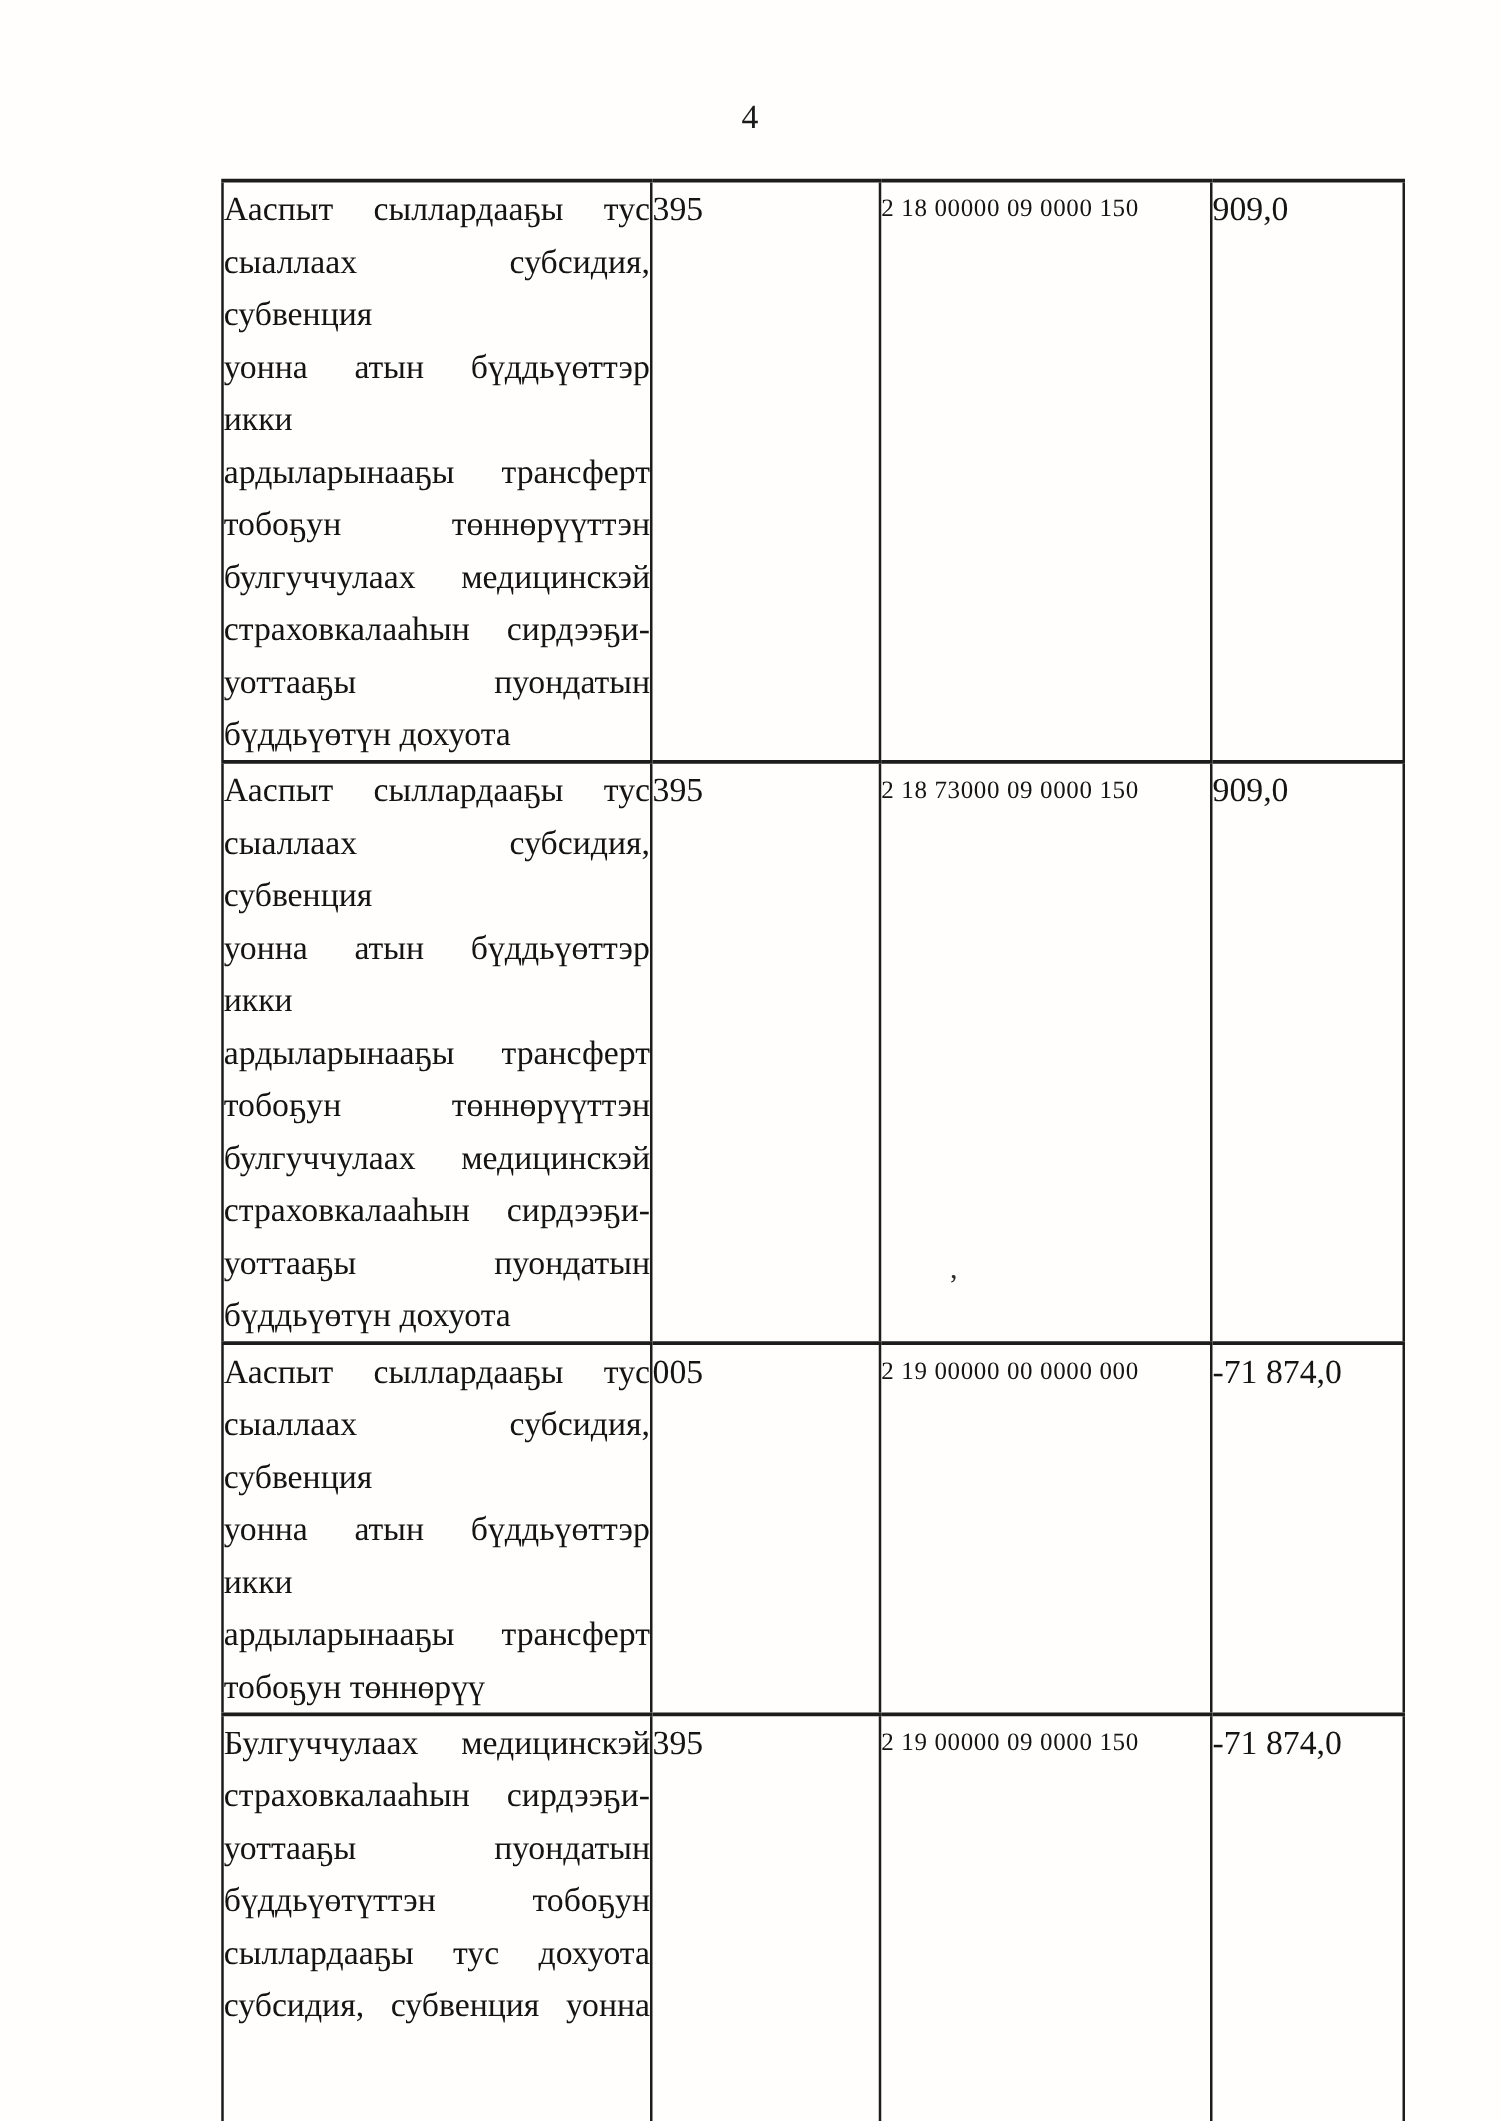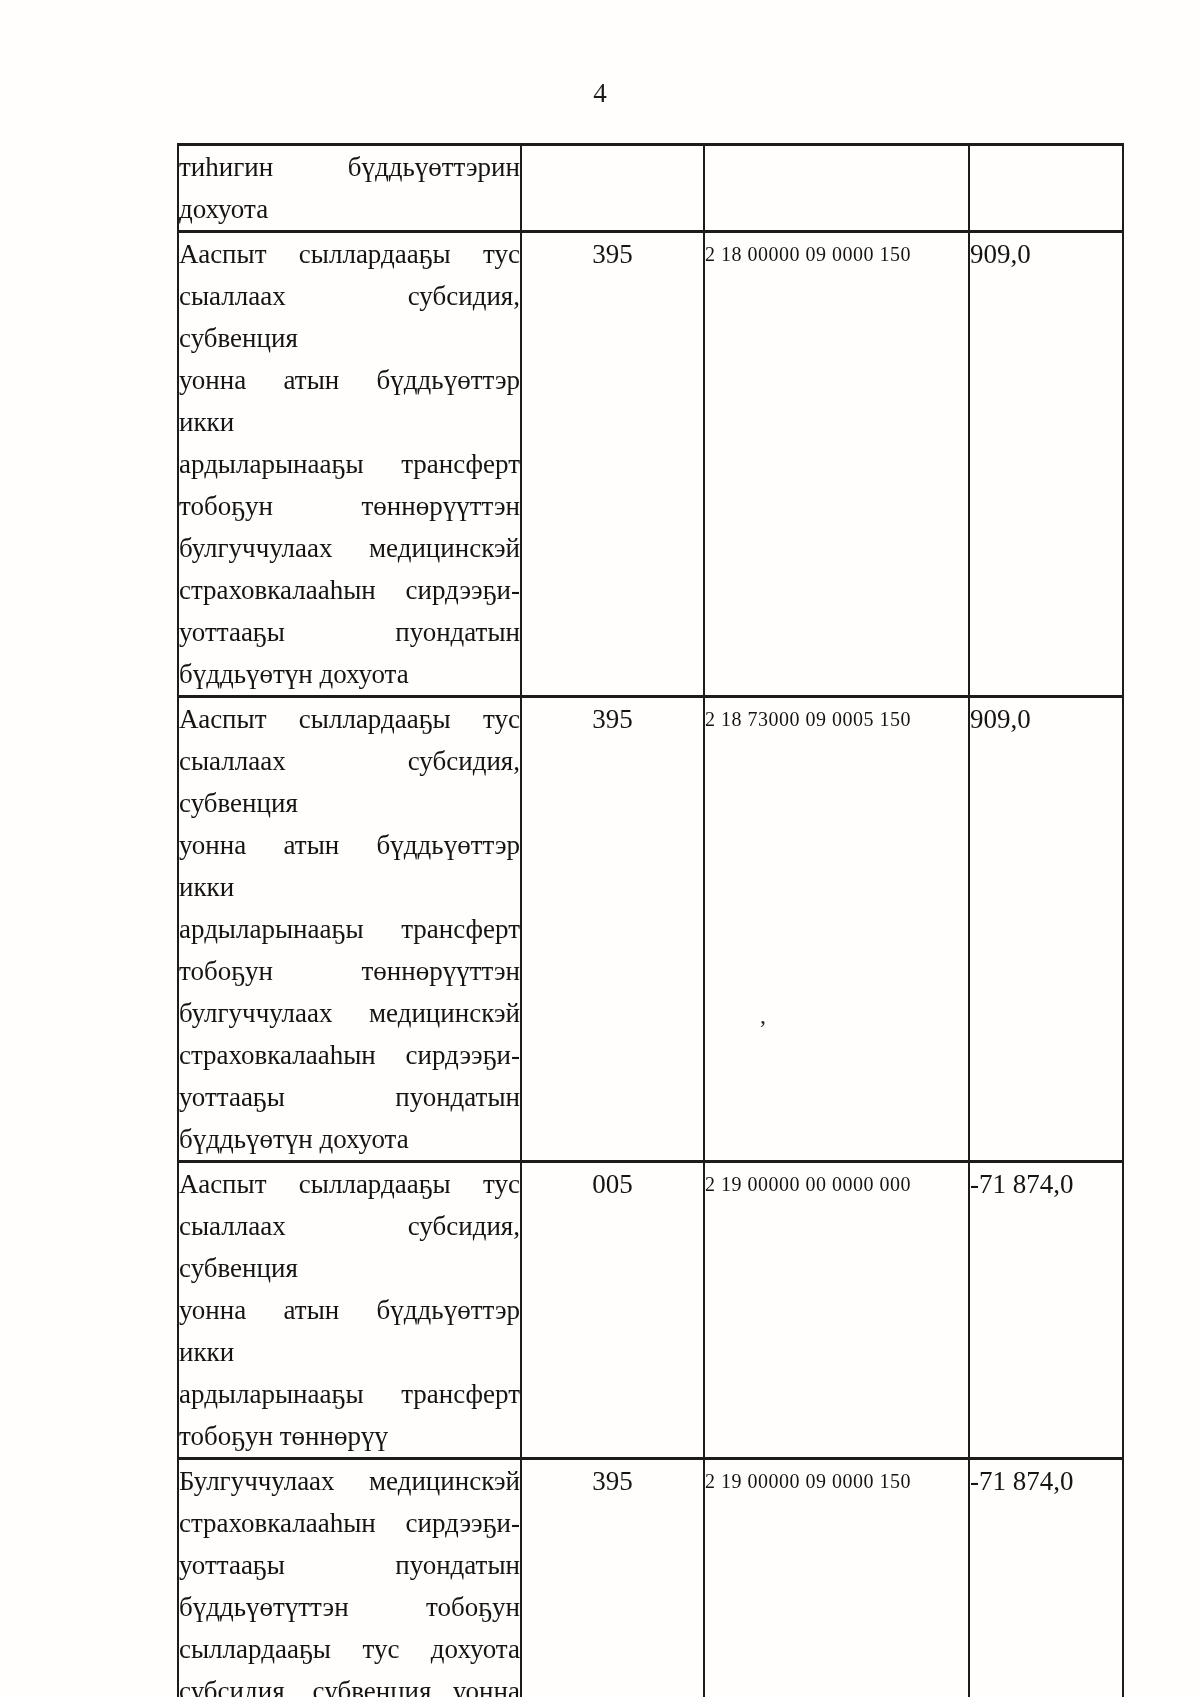--- a/index.html
+++ b/index.html
@@ -30,21 +30,21 @@
     overflow:hidden;
   }
   tr.r-head{height:84px;}
   tr.r-tall{height:378px;}
   tr.r-tall2{height:377px;}
   tr.r-short{height:211px;}
   tr.r-tall3{height:379px;}
   td.c-text{padding:0 12px 0 10px;}
   .tline{text-align:justify;text-align-last:justify;white-space:normal;}
   .tline.last{text-align-last:left;}
-  td.c-code{text-align:center;}
+  td.c-code{text-align:left;}
   td.c-kbk{padding-left:8px;font-size:20px;white-space:nowrap;letter-spacing:0.5px;}
   td.c-amount{padding-right:8px;white-space:nowrap;}
   .artifact-comma{
     position:absolute;left:760px;top:1002px;
     font-size:24px;color:#2a2a2a;
   }
 </style>
 </head>
 <body>
 
@@ -53,31 +53,20 @@
   <div class="page-number">4</div>
 
   <table class="doc-table">
     <colgroup>
       <col style="width:343px">
       <col style="width:183px">
       <col style="width:265px">
       <col style="width:154px">
     </colgroup>
     <tbody>
-      <tr class="r-head">
-        <td class="c-text">
-          <div class="cell-text">
-              <div class="tline">тиһигин бүддьүөттэрин</div>
-              <div class="tline last">дохуота</div>
-            </div>
-        </td>
-        <td class="c-code"></td>
-        <td class="c-kbk"></td>
-        <td class="c-amount"></td>
-      </tr>
       <tr class="r-tall">
         <td class="c-text">
           <div class="cell-text">
               <div class="tline">Ааспыт сыллардааҕы тус</div>
               <div class="tline">сыаллаах субсидия, субвенция</div>
               <div class="tline">уонна атын бүддьүөттэр икки</div>
               <div class="tline">ардыларынааҕы трансферт</div>
               <div class="tline">тобоҕун төннөрүүттэн</div>
               <div class="tline">булгуччулаах медицинскэй</div>
               <div class="tline">страховкалааһын сирдээҕи-</div>
@@ -97,21 +86,21 @@
               <div class="tline">уонна атын бүддьүөттэр икки</div>
               <div class="tline">ардыларынааҕы трансферт</div>
               <div class="tline">тобоҕун төннөрүүттэн</div>
               <div class="tline">булгуччулаах медицинскэй</div>
               <div class="tline">страховкалааһын сирдээҕи-</div>
               <div class="tline">уоттааҕы пуондатын</div>
               <div class="tline last">бүддьүөтүн дохуота</div>
             </div>
         </td>
         <td class="c-code">395</td>
-        <td class="c-kbk">2 18 73000 09 0005 150</td>
+        <td class="c-kbk">2 18 73000 09 0000 150</td>
         <td class="c-amount">909,0</td>
       </tr>
       <tr class="r-short">
         <td class="c-text">
           <div class="cell-text">
               <div class="tline">Ааспыт сыллардааҕы тус</div>
               <div class="tline">сыаллаах субсидия, субвенция</div>
               <div class="tline">уонна атын бүддьүөттэр икки</div>
               <div class="tline">ардыларынааҕы трансферт</div>
               <div class="tline last">тобоҕун төннөрүү</div>

